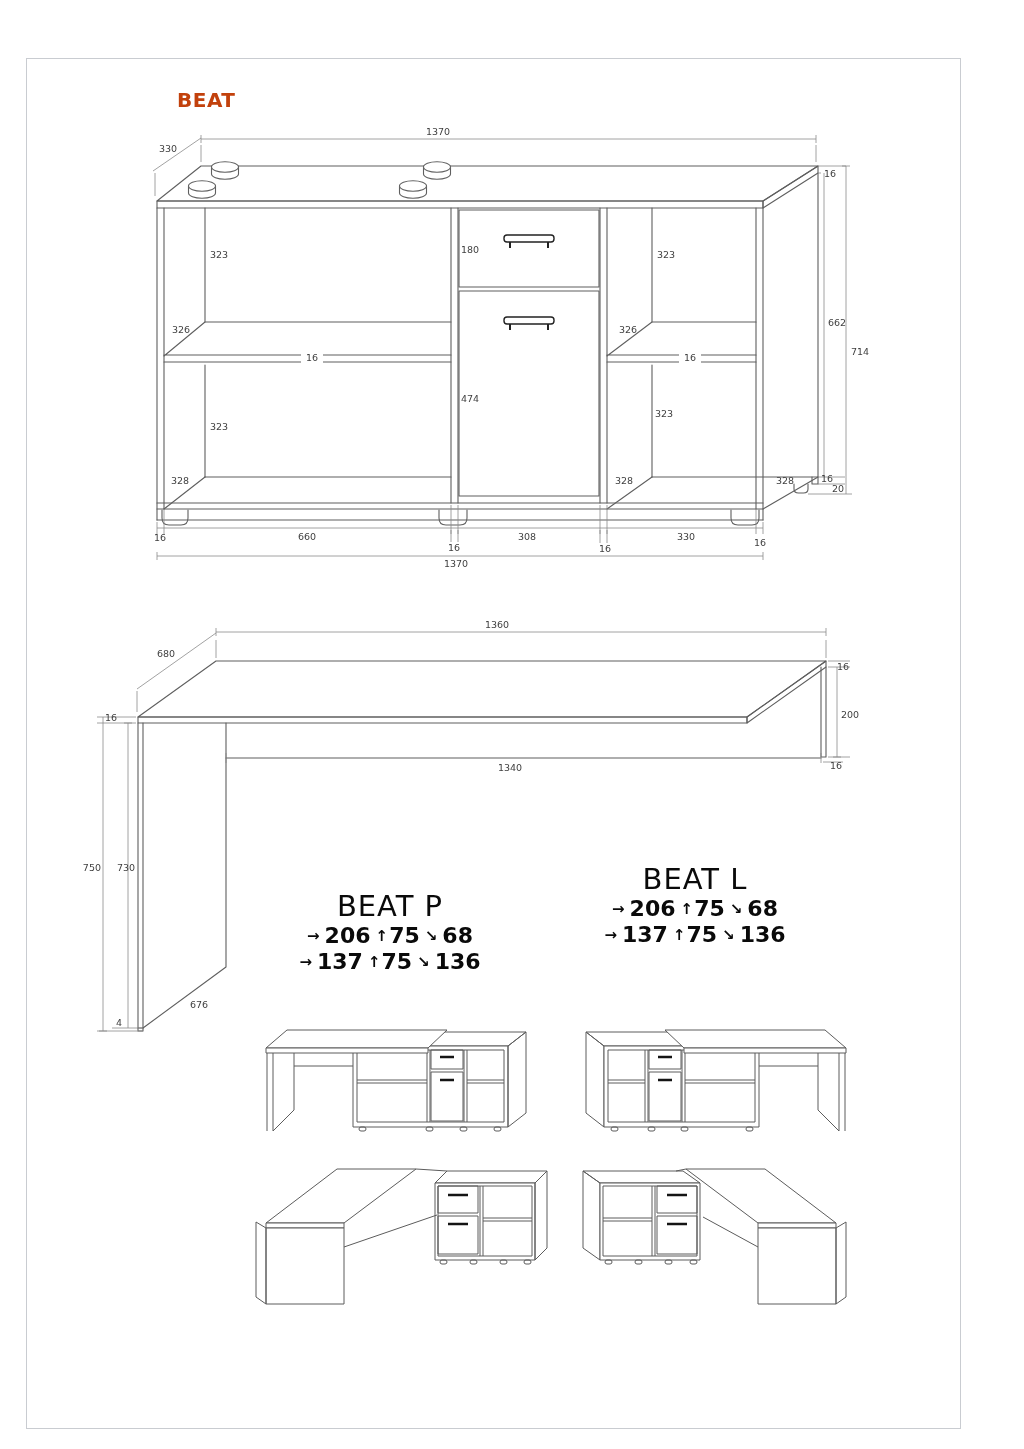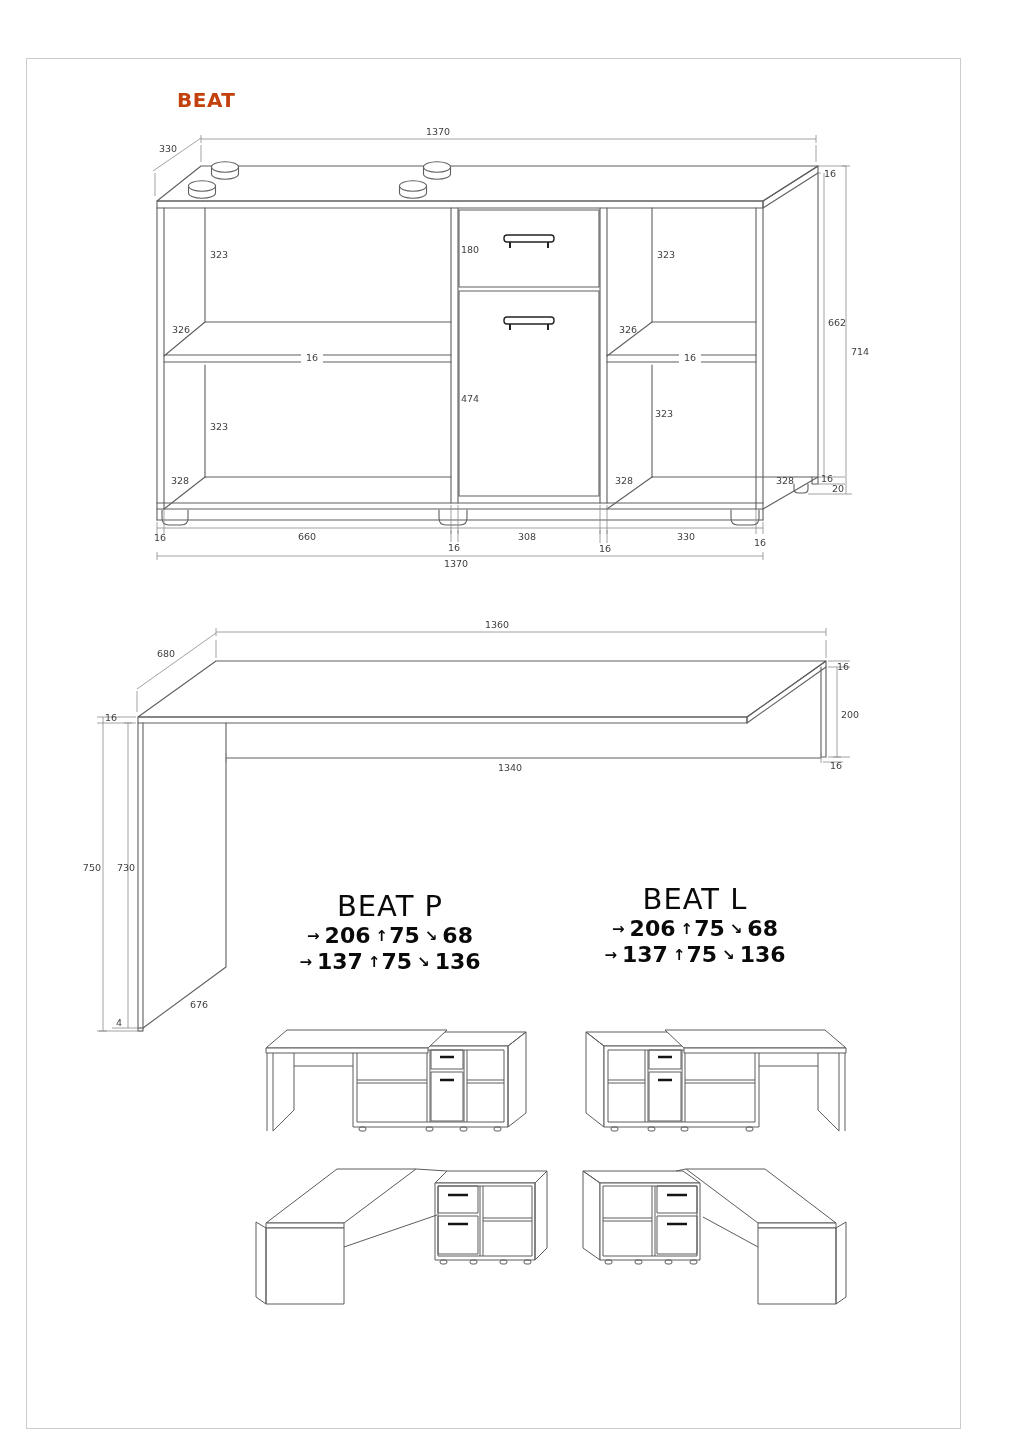--- a/index.html
+++ b/index.html
@@ -188,21 +188,21 @@
     <span>137</span>
     <span class="pair">
         <span class="arr">↑</span>
         <span>75</span>
       </span>
     <span class="arr">↘</span>
     <span>136</span>
   </div>
 </div>
 
-<div class="variant" style="left:580px;top:884px">
+<div class="variant" style="left:580px;top:864px">
   <div class="variant-title">BEAT L</div>
   <div class="dim-row">
     <span class="arr">→</span>
     <span>206</span>
     <span class="pair">
         <span class="arr">↑</span>
         <span>75</span>
       </span>
     <span class="arr">↘</span>
     <span>68</span>

